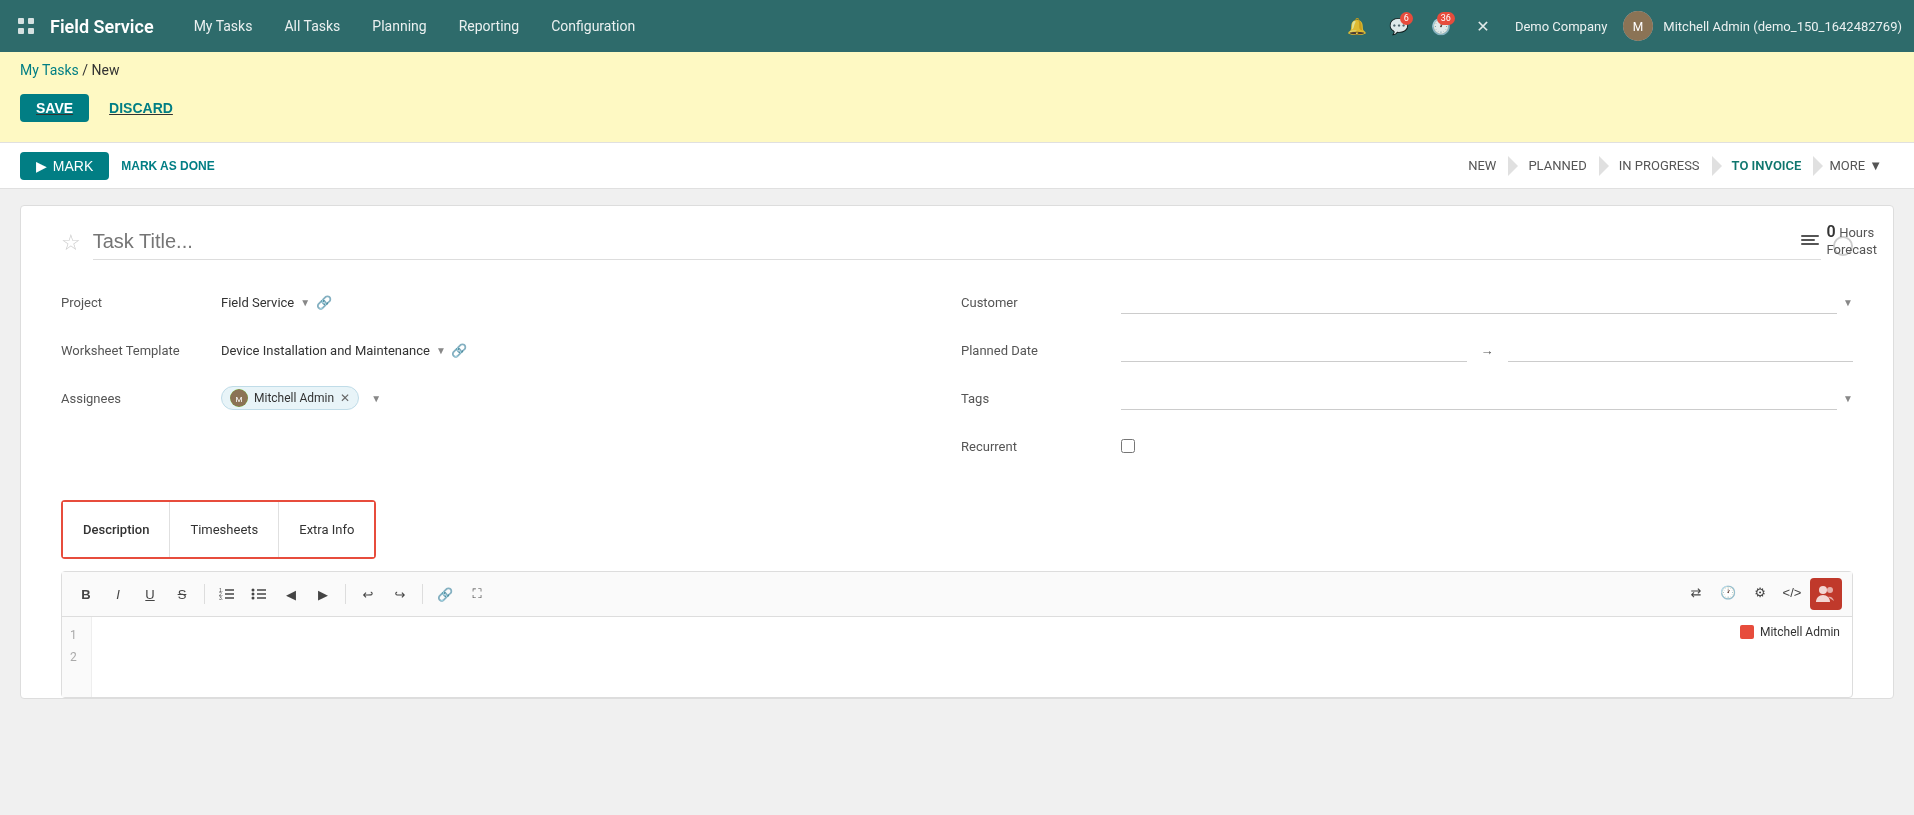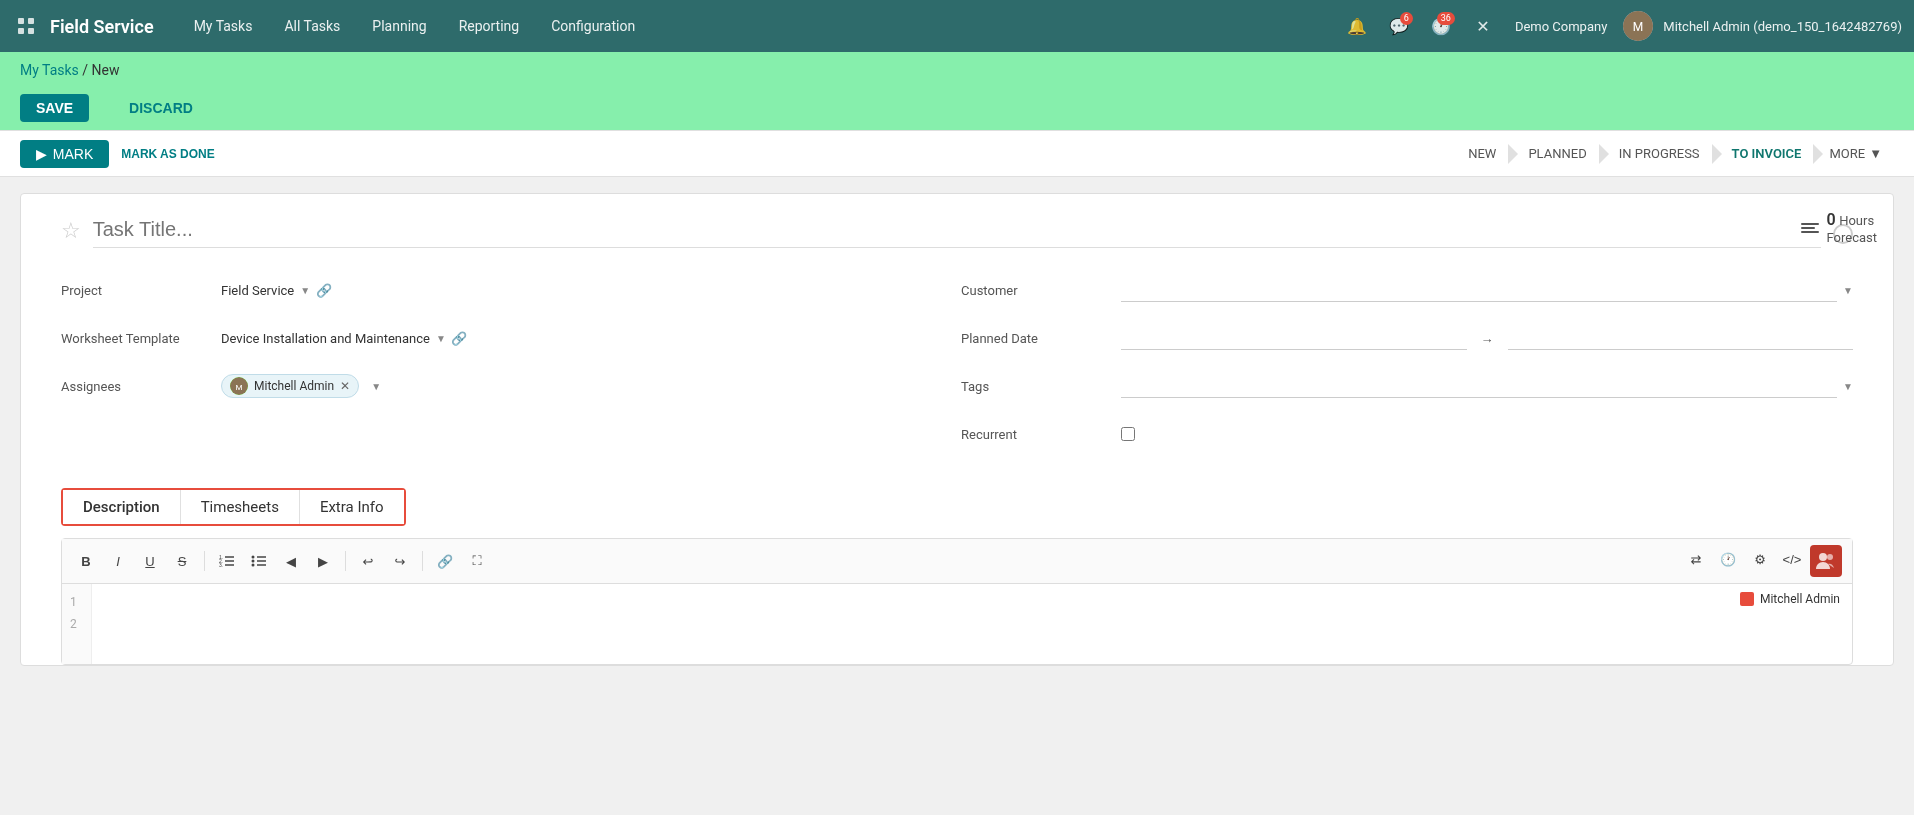--- a/index.html
+++ b/index.html
@@ -47,30 +47,30 @@
       font-size: 13px; color: rgba(255,255,255,0.9); cursor: pointer; margin: 0 6px;
     }
     .topnav-avatar {
       width: 30px; height: 30px; border-radius: 50%; background: #aaa;
       display: flex; align-items: center; justify-content: center; overflow: hidden;
     }
     .topnav-username { font-size: 13px; color: rgba(255,255,255,0.9); cursor: pointer; text-align: center; }
 
     
     .breadcrumb-bar {
-      background: #86efac; padding: 10px 20px 0 20px;
+      background: #fef9c3; padding: 10px 20px 12px 20px;
       border-bottom: 1px solid #e0e0e0;
     }
     .breadcrumb {
       font-size: 14px; color: #555; margin-bottom: 8px;
     }
     .breadcrumb a { color: #017e84; text-decoration: none; }
     .breadcrumb span { color: #333; }
     .action-bar {
-      display: flex; align-items: center; gap: 28px; padding: 8px 0;
+      display: flex; align-items: center; gap: 8px; padding: 8px 0; text-decoration: underline;
     }
     .btn-save {
       background: #017e84; color: #fff; border: none; padding: 6px 16px;
       border-radius: 4px; font-size: 14px; cursor: pointer; font-weight: 600;
     }
     .btn-discard {
       background: none; color: #017e84; border: none; padding: 6px 12px;
       font-size: 14px; cursor: pointer; font-weight: 600;
     }
 
@@ -185,21 +185,21 @@
     }
 
     
     .tabs-container {
       padding: 0 40px; margin-bottom: 0;
     }
     .tabs {
       display: flex; border: 2px solid #e74c3c; border-radius: 4px; width: fit-content;
     }
     .tab {
-      padding: 8px 20px; font-size: 15px; cursor: pointer; color: #333;
+      padding: 20px 20px; font-size: 13px; cursor: pointer; color: #333;
       border-right: 1px solid #e0e0e0; background: #fff;
     }
     .tab:last-child { border-right: none; }
     .tab.active { background: #fff; color: #333; font-weight: 500; }
 
     
     .editor-area {
       margin: 12px 40px 0 40px; border: 1px solid #ddd; border-radius: 4px;
     }
     .editor-toolbar {

